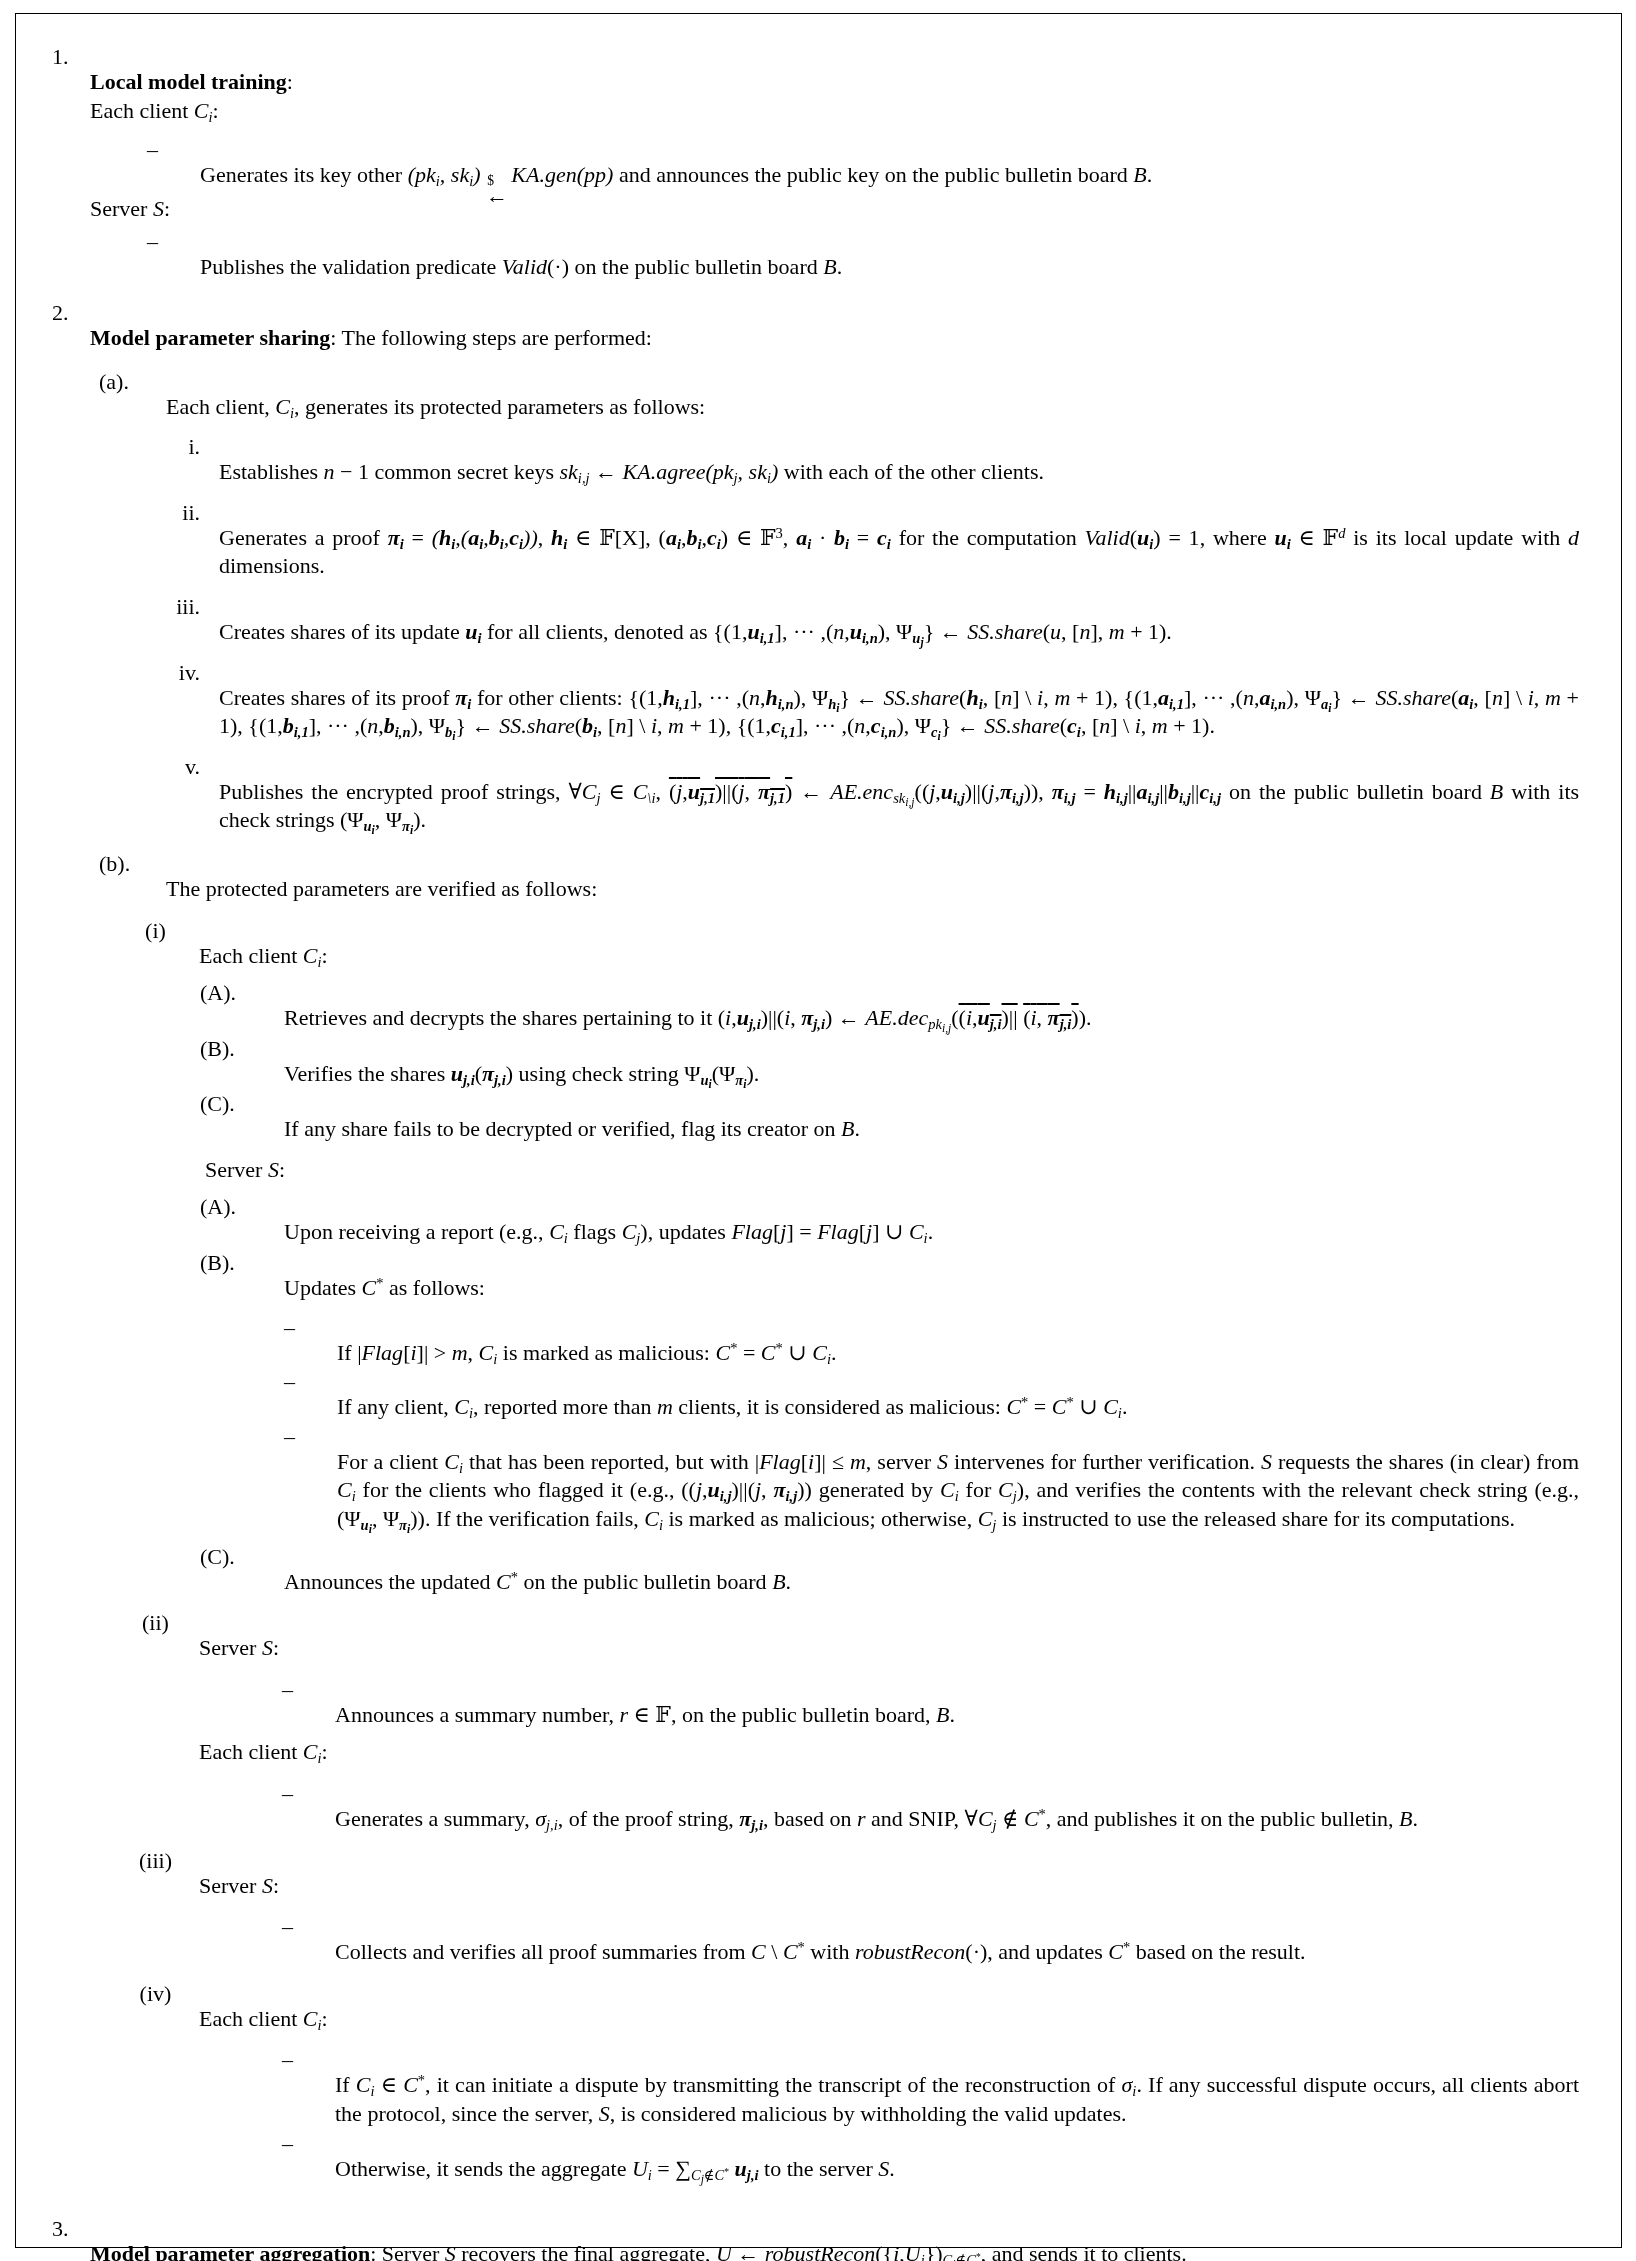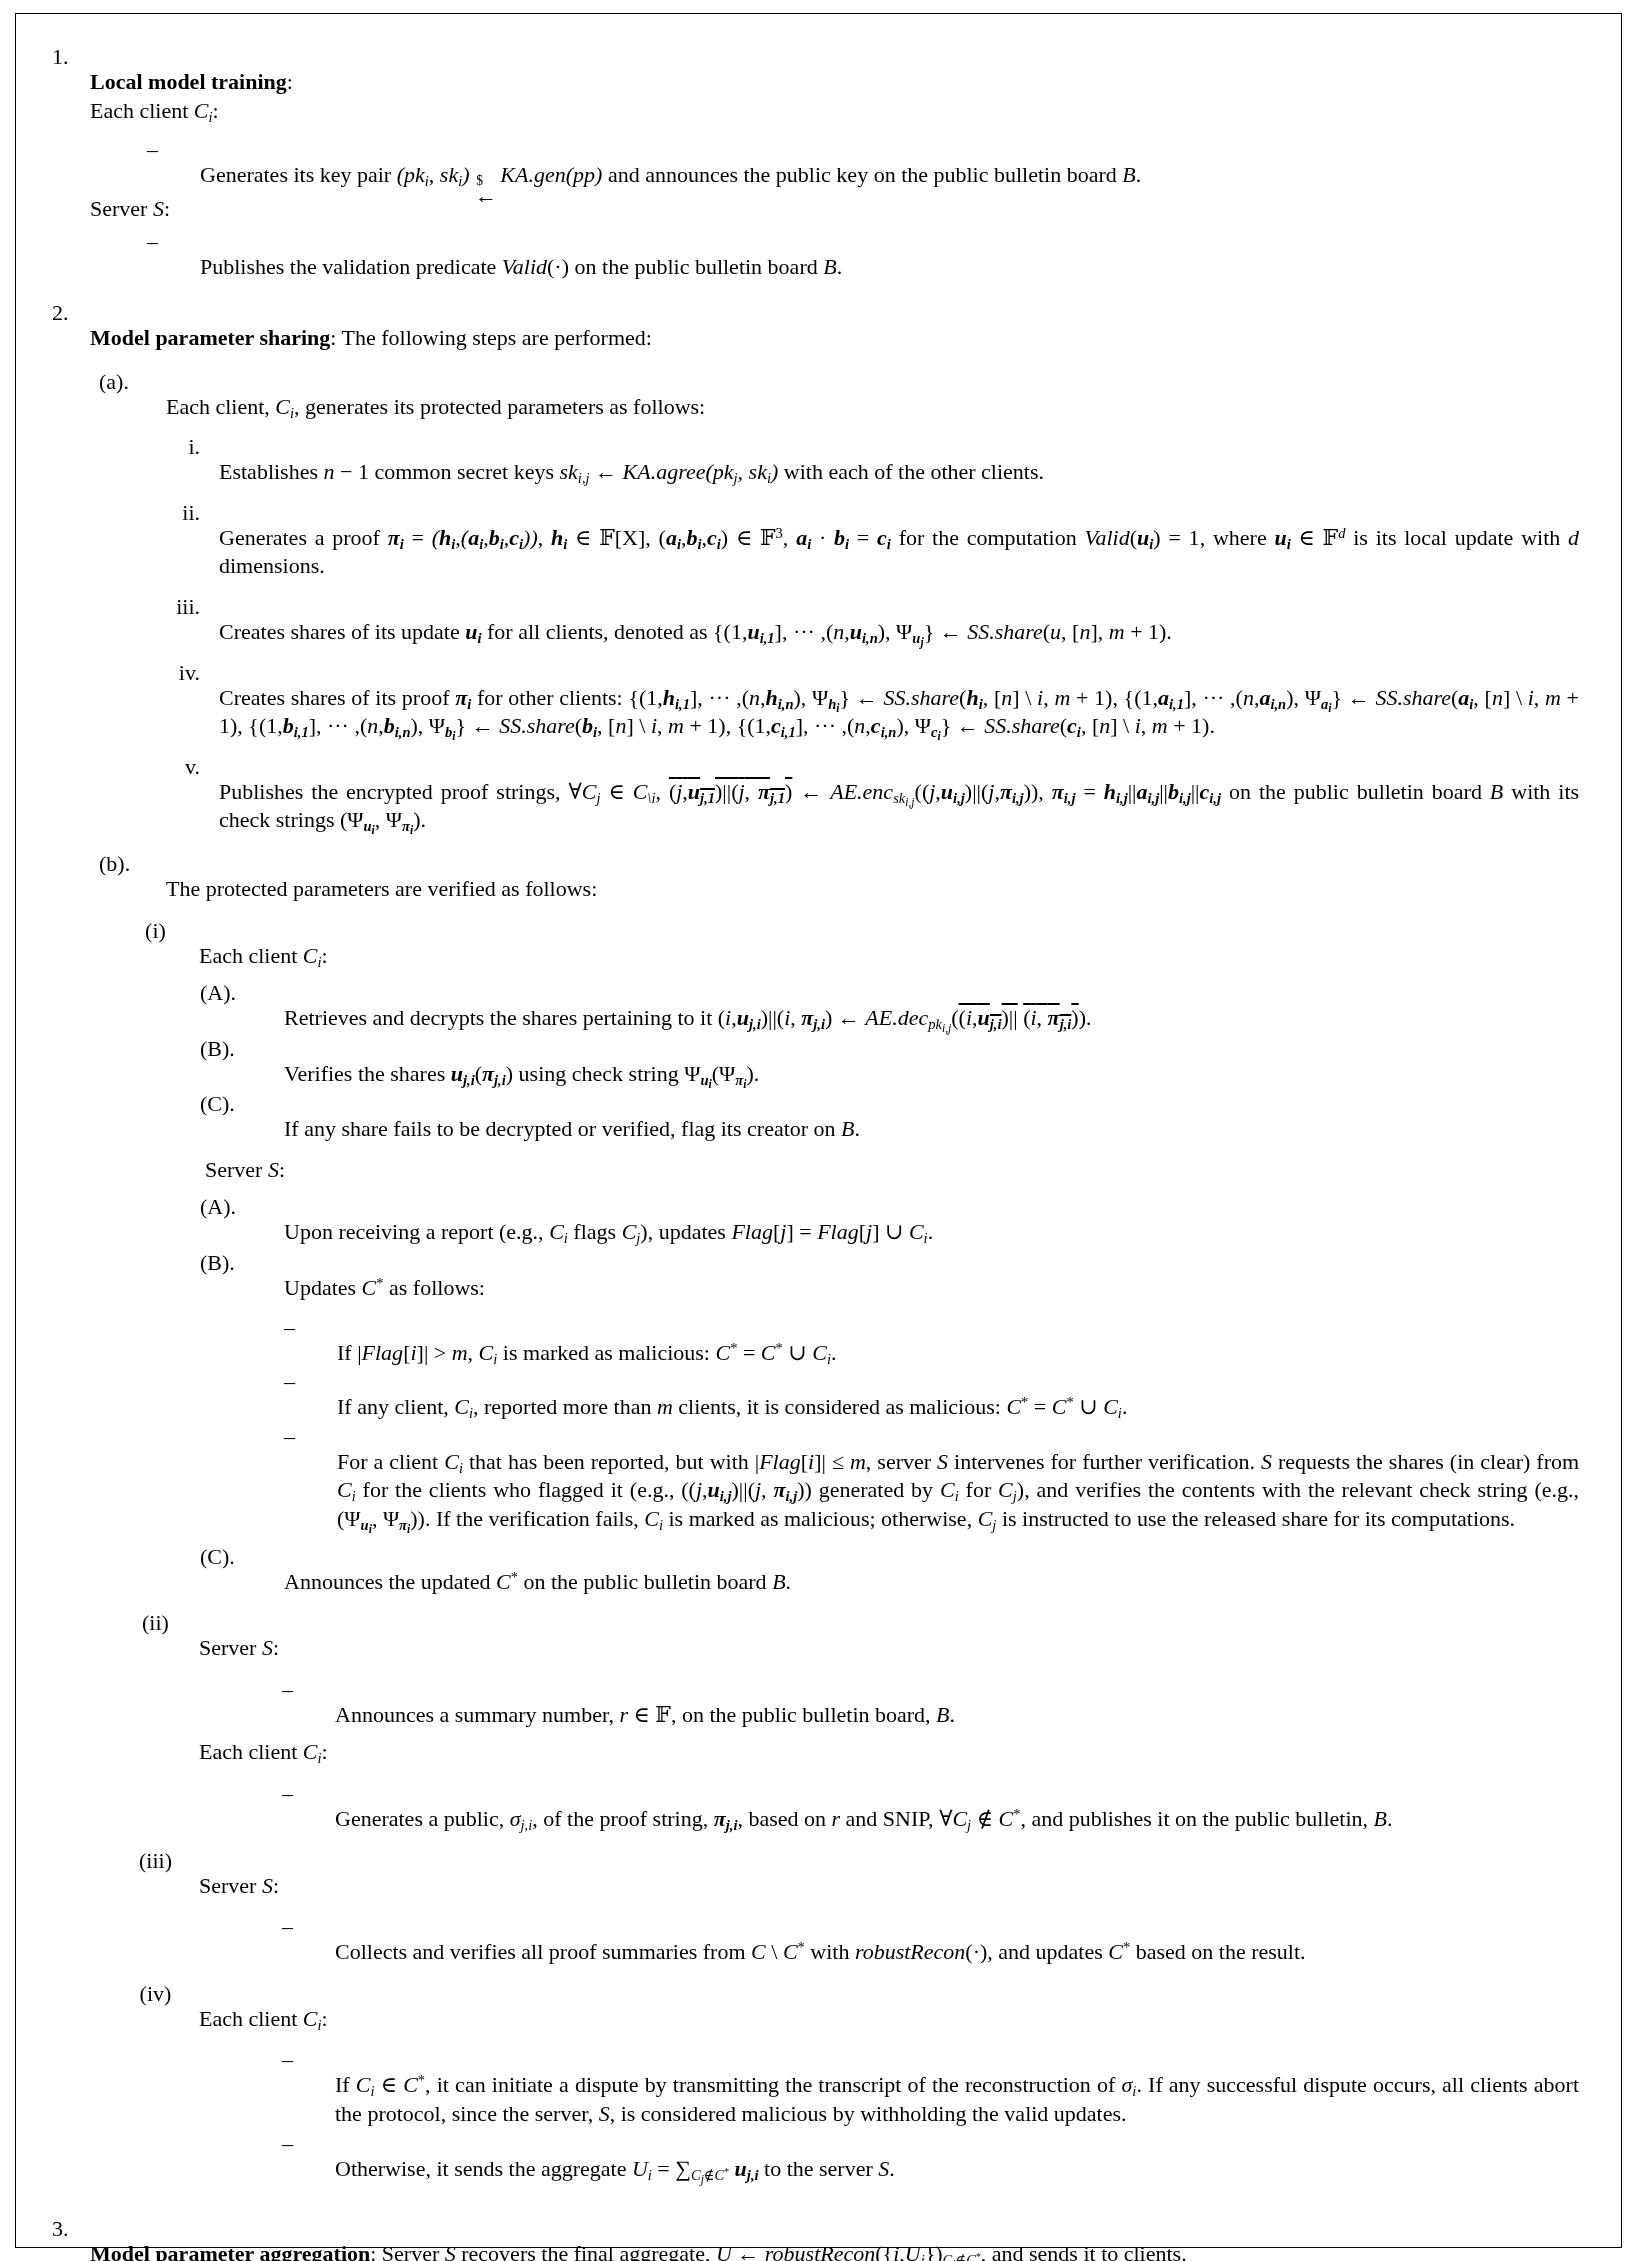--- a/index.html
+++ b/index.html
@@ -114,21 +114,21 @@
       </div>
       <div class="txt nojust">
         <span>Each client</span>
         <span class="cal">C</span><sub>i</sub>:
       </div>
 
       <div class="row dash dash-l1">
         <div class="marker">–</div>
         <div class="body">
           <div class="txt nojust">
-            <span>Generates its key pair</span>
+            <span>Generates its key other</span>
             <span class="mi">(pk<sub>i</sub>, sk<sub>i</sub>)</span>
             <span style="position:relative; display:inline-block; width:0.9em;">
               <span style="position:absolute; left:0.08em; top:-0.72em; font-size:0.62em;">$</span>
               <span style="position:absolute; left:0; top:0;">←</span>
             </span>
             <span class="mi">KA.gen(pp)</span>
             <span>and announces the public key on the public bulletin board</span>
             <span class="cal">B</span>.
           </div>
         </div>
@@ -421,21 +421,21 @@
         </div>
       </div>
       <div class="txt nojust sp-s">
         <span>Each client</span>
         <span class="cal">C</span><sub>i</sub>:
       </div>
       <div class="row dash dash-l2" style="margin-top:13px;">
         <div class="marker">–</div>
         <div class="body">
           <div class="txt">
-            <span>Generates a public,</span>
+            <span>Generates a summary,</span>
             <span class="mi">σ<sub>j,i</sub></span><span>, of the proof string,</span>
             <span class="bfit">π<sub>j,i</sub></span><span>, based on</span>
             <span class="mi">r</span>
             <span>and SNIP,</span>
             ∀<span class="cal">C</span><sub>j</sub> ∉ <span class="cal">C</span><sup>*</sup><span>, and publishes it on the public bulletin,</span>
             <span class="cal">B</span>.
           </div>
         </div>
       </div>
     </div>

